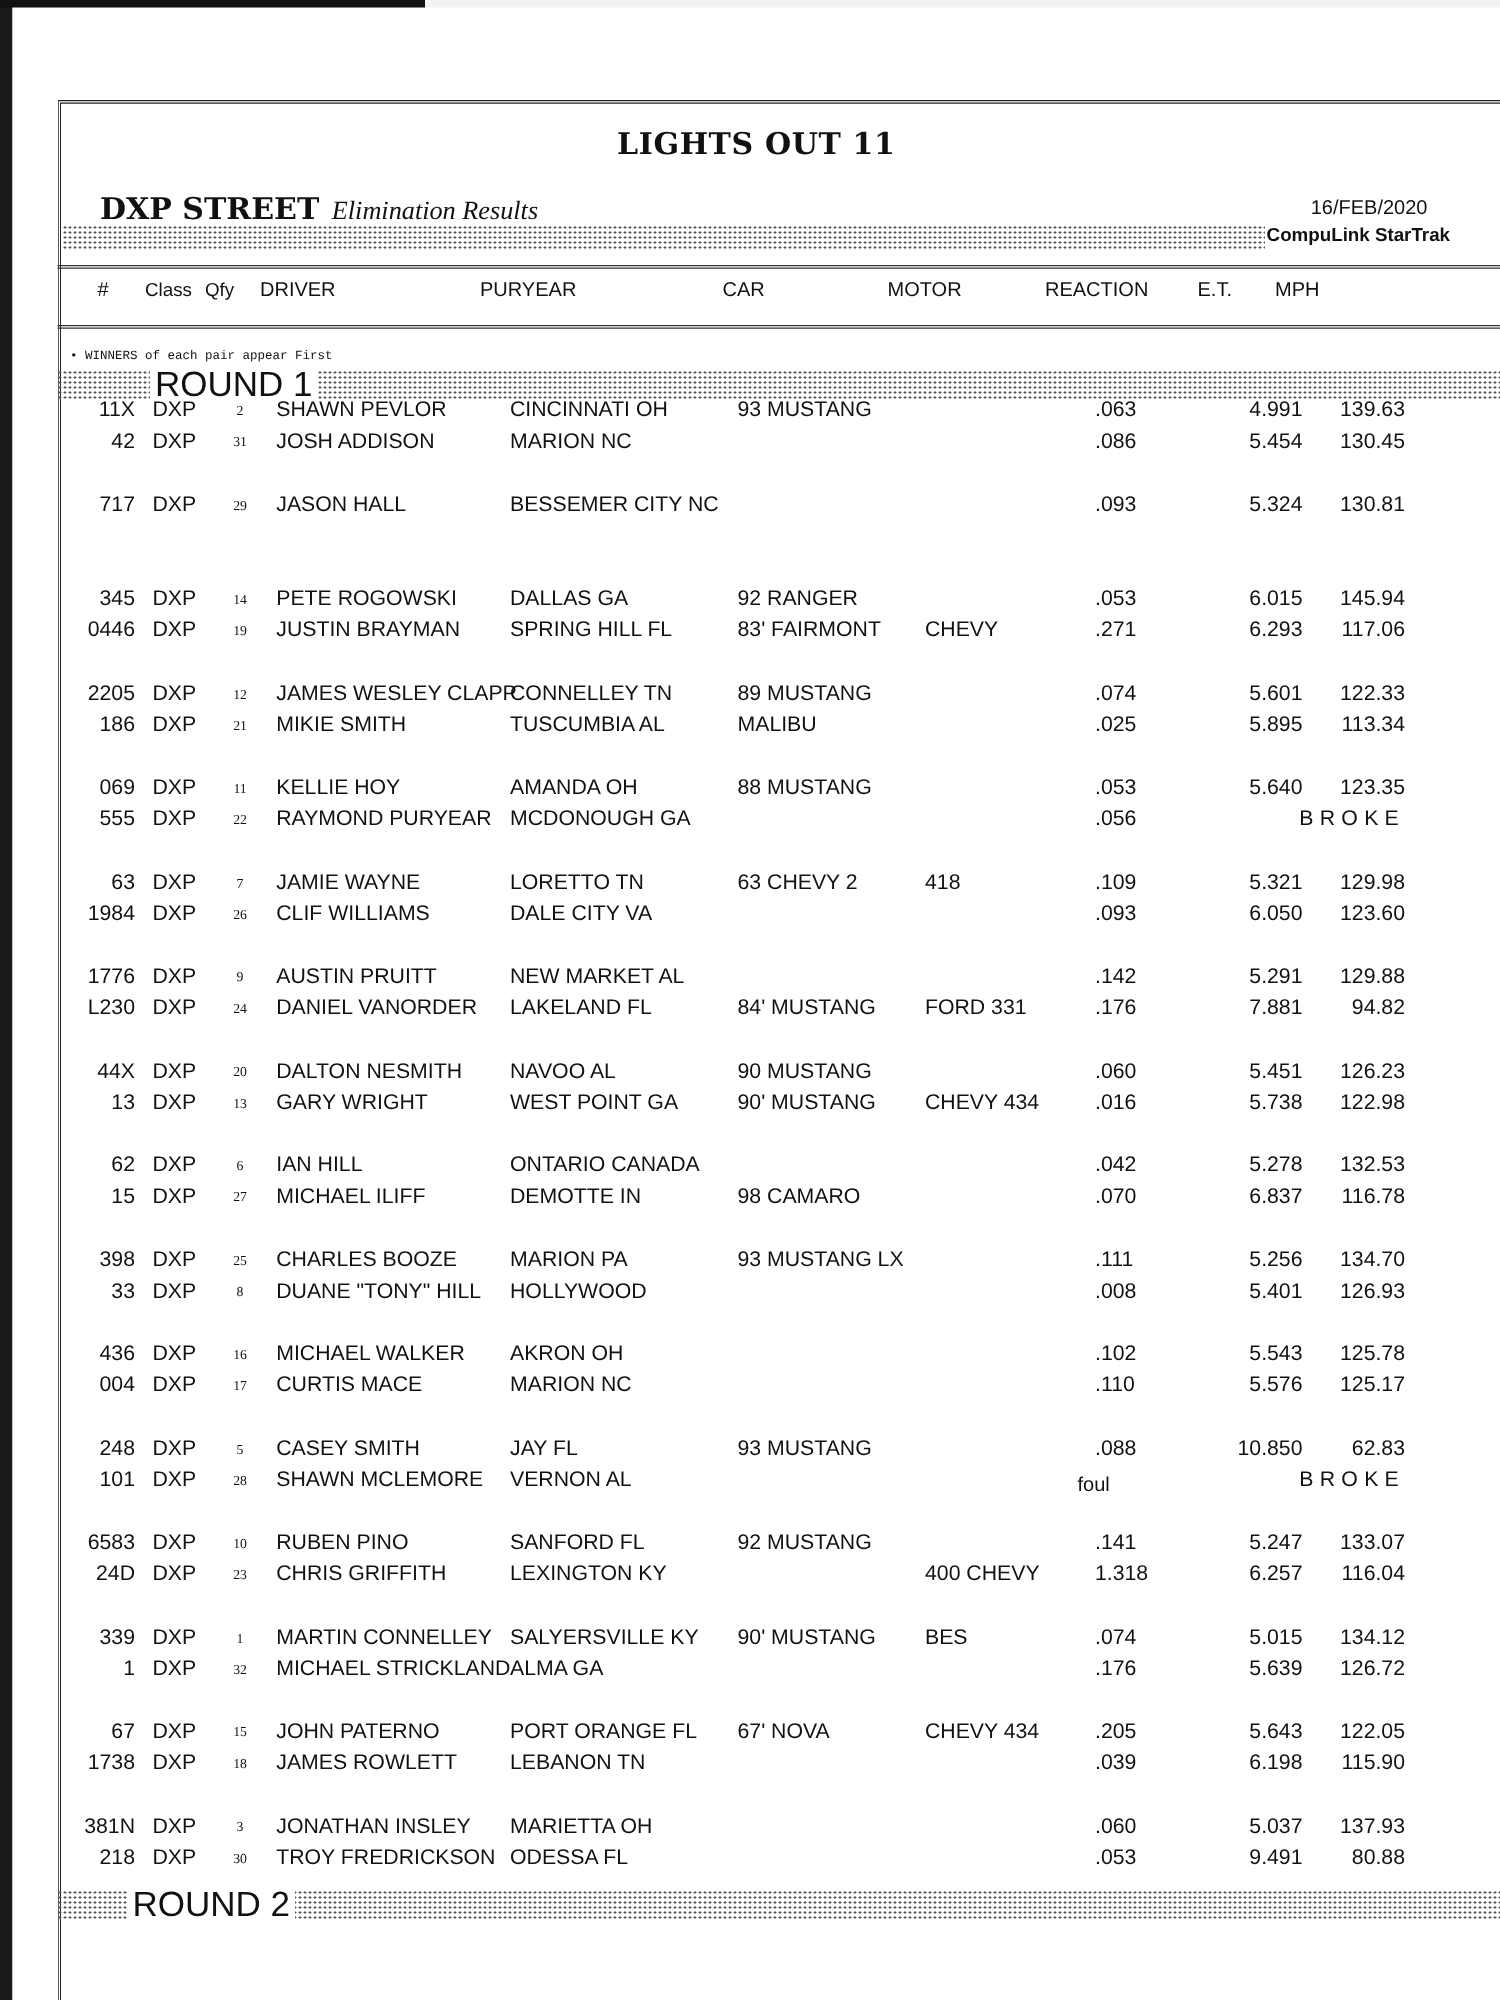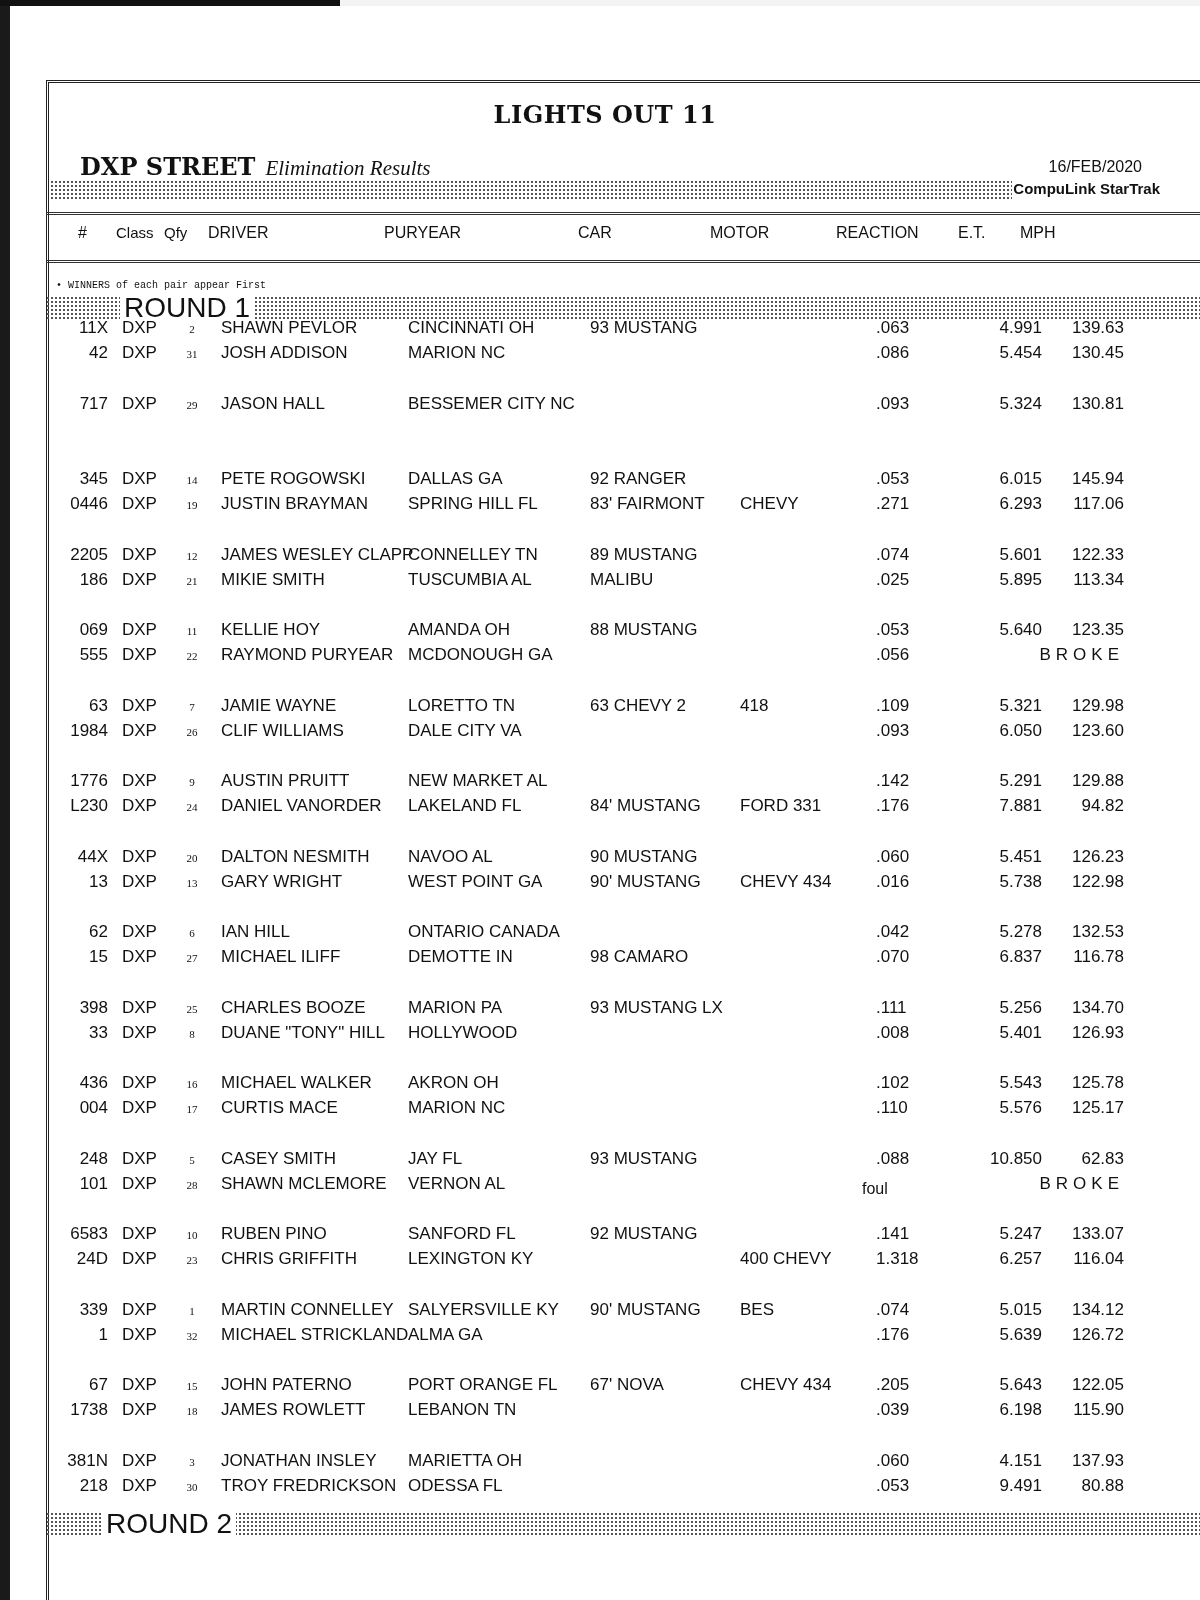--- a/index.html
+++ b/index.html
@@ -542,21 +542,21 @@
       <div class="row">
         <span class="c-num">381N</span>
         <span class="c-class">DXP</span>
         <span class="c-qfy">3</span>
         <span class="c-driver">JONATHAN INSLEY</span>
         <span class="c-home">MARIETTA OH</span>
         <span class="c-car"></span>
         <span class="c-motor"></span>
         <span class="c-note"></span>
         <span class="c-react">.060</span>
-        <span class="c-et">4.151</span>
+        <span class="c-et">5.037</span>
         <span class="c-mph">137.93</span>
       </div>
       <div class="row">
         <span class="c-num">218</span>
         <span class="c-class">DXP</span>
         <span class="c-qfy">30</span>
         <span class="c-driver">TROY FREDRICKSON</span>
         <span class="c-home">ODESSA FL</span>
         <span class="c-car"></span>
         <span class="c-motor"></span>

